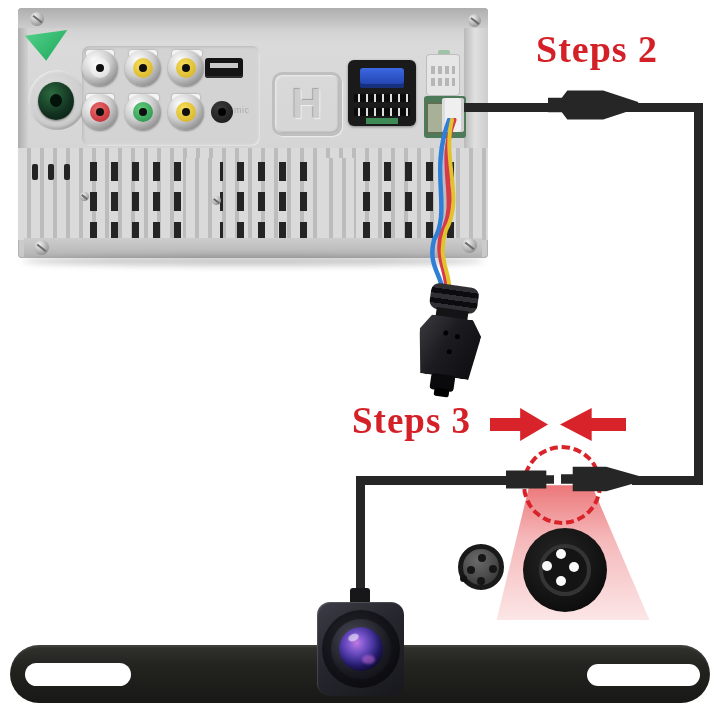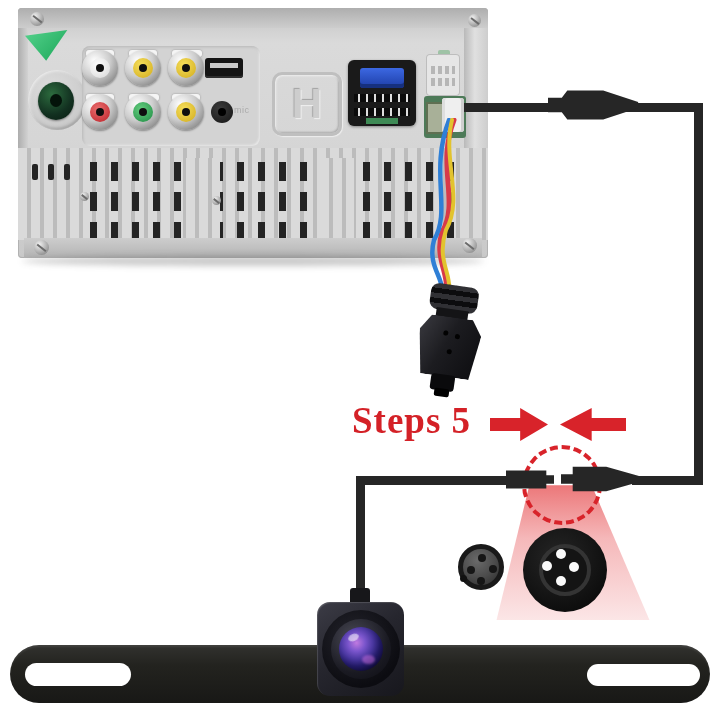--- a/index.html
+++ b/index.html
@@ -262,22 +262,25 @@
     <div class="abs hc-cap"></div>
     <div class="abs hc-neck"></div>
     <div class="abs hc-body"></div>
     <div class="abs hc-dot" style="left:26px;top:46px;"></div>
     <div class="abs hc-dot" style="left:38px;top:48px;"></div>
     <div class="abs hc-dot" style="left:32px;top:64px;"></div>
     <div class="abs hc-tip"></div>
     <div class="abs hc-tip2"></div>
   </div>
 
+  <div class="abs steps-label" style="left:536px;top:30px;">
+    <span>Steps 2</span>
+  </div>
   <div class="abs steps-label" style="left:352px;top:402px;font-size:37px;">
-    <span>Steps 5</span>
+    <span>Steps 3</span>
   </div>
   <div class="abs arrow right" style="left:490px;top:408px;width:58px;height:33px;"></div>
   <div class="abs arrow left" style="left:560px;top:408px;width:66px;height:33px;"></div>
 
   <div class="abs beam"></div>
   <div class="abs dash-circle"></div>
 
   <div class="abs cable" style="left:464px;top:103px;width:238px;height:9px;"></div>
   <div class="abs rca-plug"></div>
   <div class="abs cable" style="left:694px;top:103px;width:9px;height:382px;"></div>

